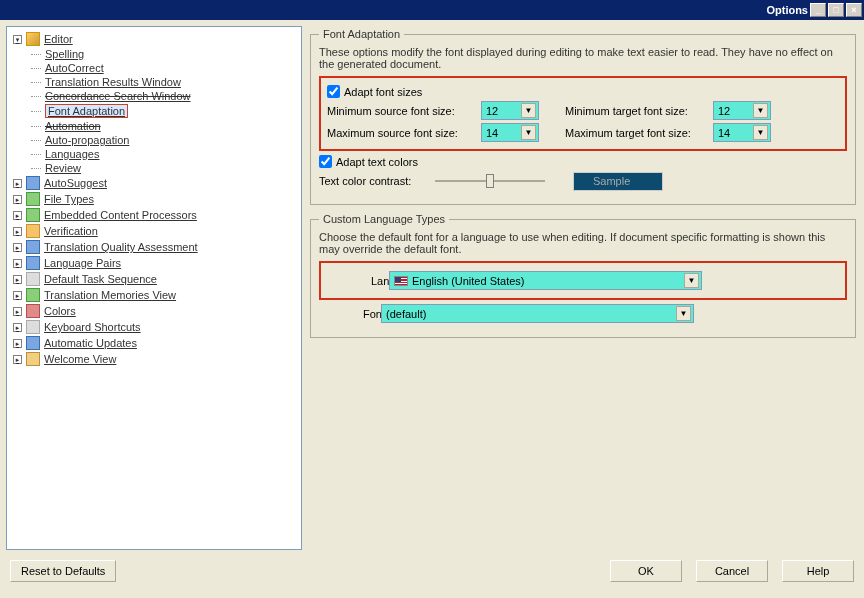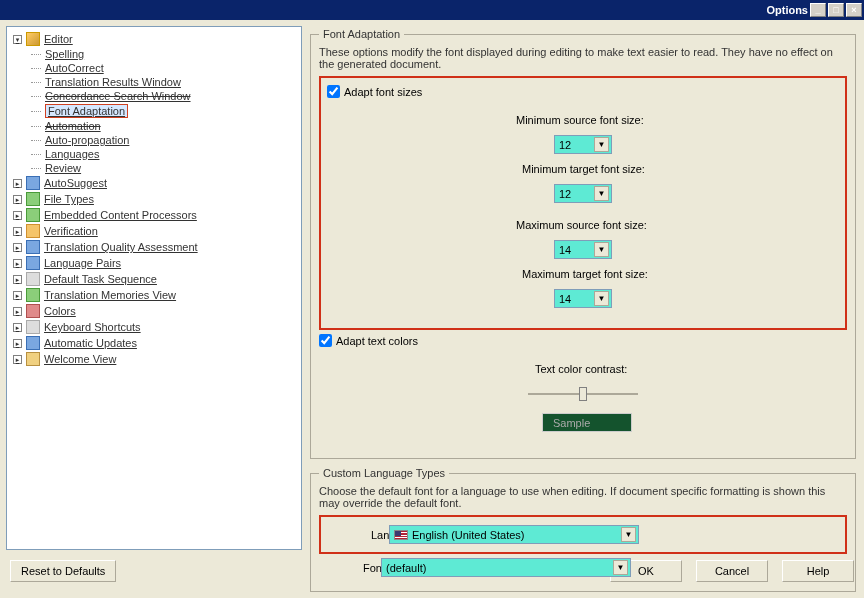--- a/index.html
+++ b/index.html
@@ -114,23 +114,22 @@
   }
   .desc { color: #333; margin-bottom: 6px; }
   .hl-red {
     border: 2px solid #d03018;
     padding: 4px 6px;
     margin: 4px 0;
   }
   .row {
     display: flex;
     align-items: center;
-    gap: 9px;
-    margin: 16px 0;
-    flex-direction: column;
+    gap: 20px;
+    margin: 3px 0;
   }
   .row label { white-space: nowrap; }
   .checkbox { display: flex; align-items: flex-end; gap: 4px; margin: 3px 0; }
   .checkbox input { margin: 0; }
   .combo {
     height: 19px;
     border: 1px solid #7f9db9;
     background: #5eead4;
     display: inline-flex;
     align-items: center;
@@ -139,21 +138,21 @@
   }
   .combo .combo-btn {
     width: 15px; height: 15px;
     background: #ece9d8;
     border: 1px solid #aca899;
     margin-left: auto;
     display: flex; align-items: center; justify-content: center;
     font-size: 8px;
   }
   .combo.sm { width: 58px; }
-  .combo.lg { width: 250px; }
+  .combo.lg { width: 313px; }
   .slider-track {
     width: 110px; height: 20px;
     position: relative;
     display: inline-block;
   }
   .slider-track::before {
     content: "";
     position: absolute;
     left: 0; right: 0; top: 9px;
     height: 2px; background: #aca899;
@@ -161,24 +160,24 @@
   .slider-thumb {
     position: absolute; left: 50%; top: 3px;
     width: 8px; height: 14px;
     background: #ece9d8;
     border: 1px solid #808080;
     transform: translateX(-50%);
   }
   .sample-box {
     width: 90px; height: 19px;
     border: 1px solid #ccc;
-    background: #14532d;
+    background: #0c4a6e;
     color: #aaa;
     display: inline-flex; align-items: center;
-    padding: 0 10px;
+    padding: 0 19px;
     margin-left: 8px;
   }
   .font-row {
     display: flex; align-items: center;
     margin: 4px 0;
   }
   .font-row .flabel { width: 62px; padding-left: 44px; }
   .bottom-bar {
     display: flex;
     padding: 4px 10px 8px 10px;

